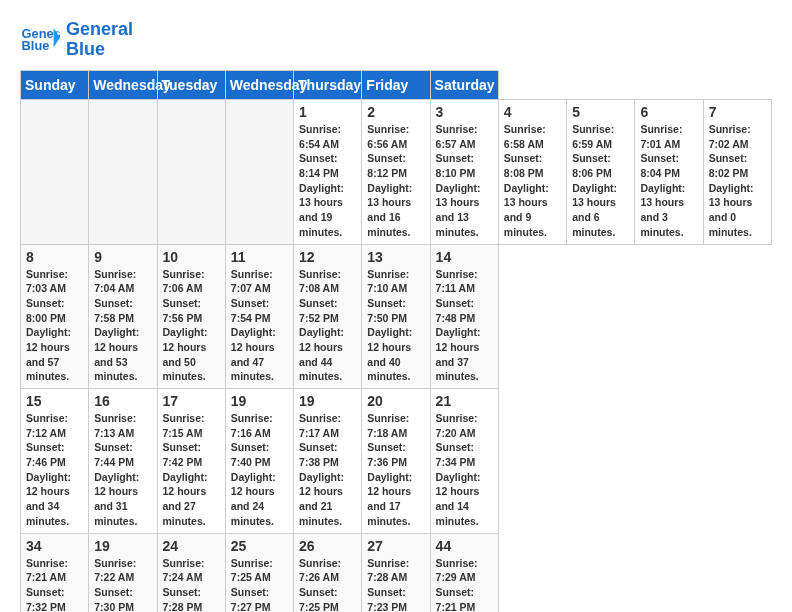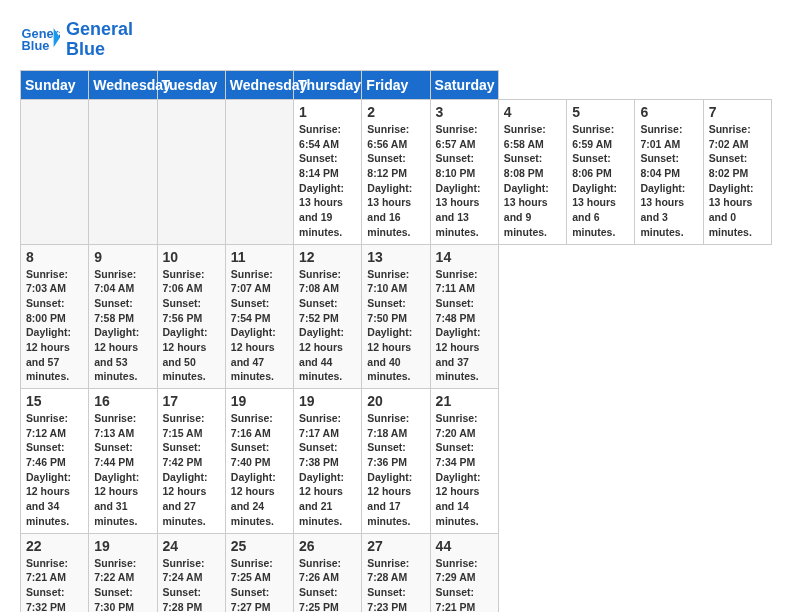--- a/index.html
+++ b/index.html
@@ -204,21 +204,21 @@
           <span class="day-num">20</span>
           <div class="day-info">Sunrise: 7:18 AM<br>Sunset: 7:36 PM<br>Daylight: 12 hours and 17 minutes.</div>
         </td>
         <td>
           <span class="day-num">21</span>
           <div class="day-info">Sunrise: 7:20 AM<br>Sunset: 7:34 PM<br>Daylight: 12 hours and 14 minutes.</div>
         </td>
       </tr>
       <tr>
         <td>
-          <span class="day-num">22</span>
+          <span class="day-num">34</span>
           <div class="day-info">Sunrise: 7:21 AM<br>Sunset: 7:32 PM<br>Daylight: 12 hours and 11 minutes.</div>
         </td>
         <td>
           <span class="day-num">19</span>
           <div class="day-info">Sunrise: 7:22 AM<br>Sunset: 7:30 PM<br>Daylight: 12 hours and 8 minutes.</div>
         </td>
         <td>
           <span class="day-num">24</span>
           <div class="day-info">Sunrise: 7:24 AM<br>Sunset: 7:28 PM<br>Daylight: 12 hours and 4 minutes.</div>
         </td>

